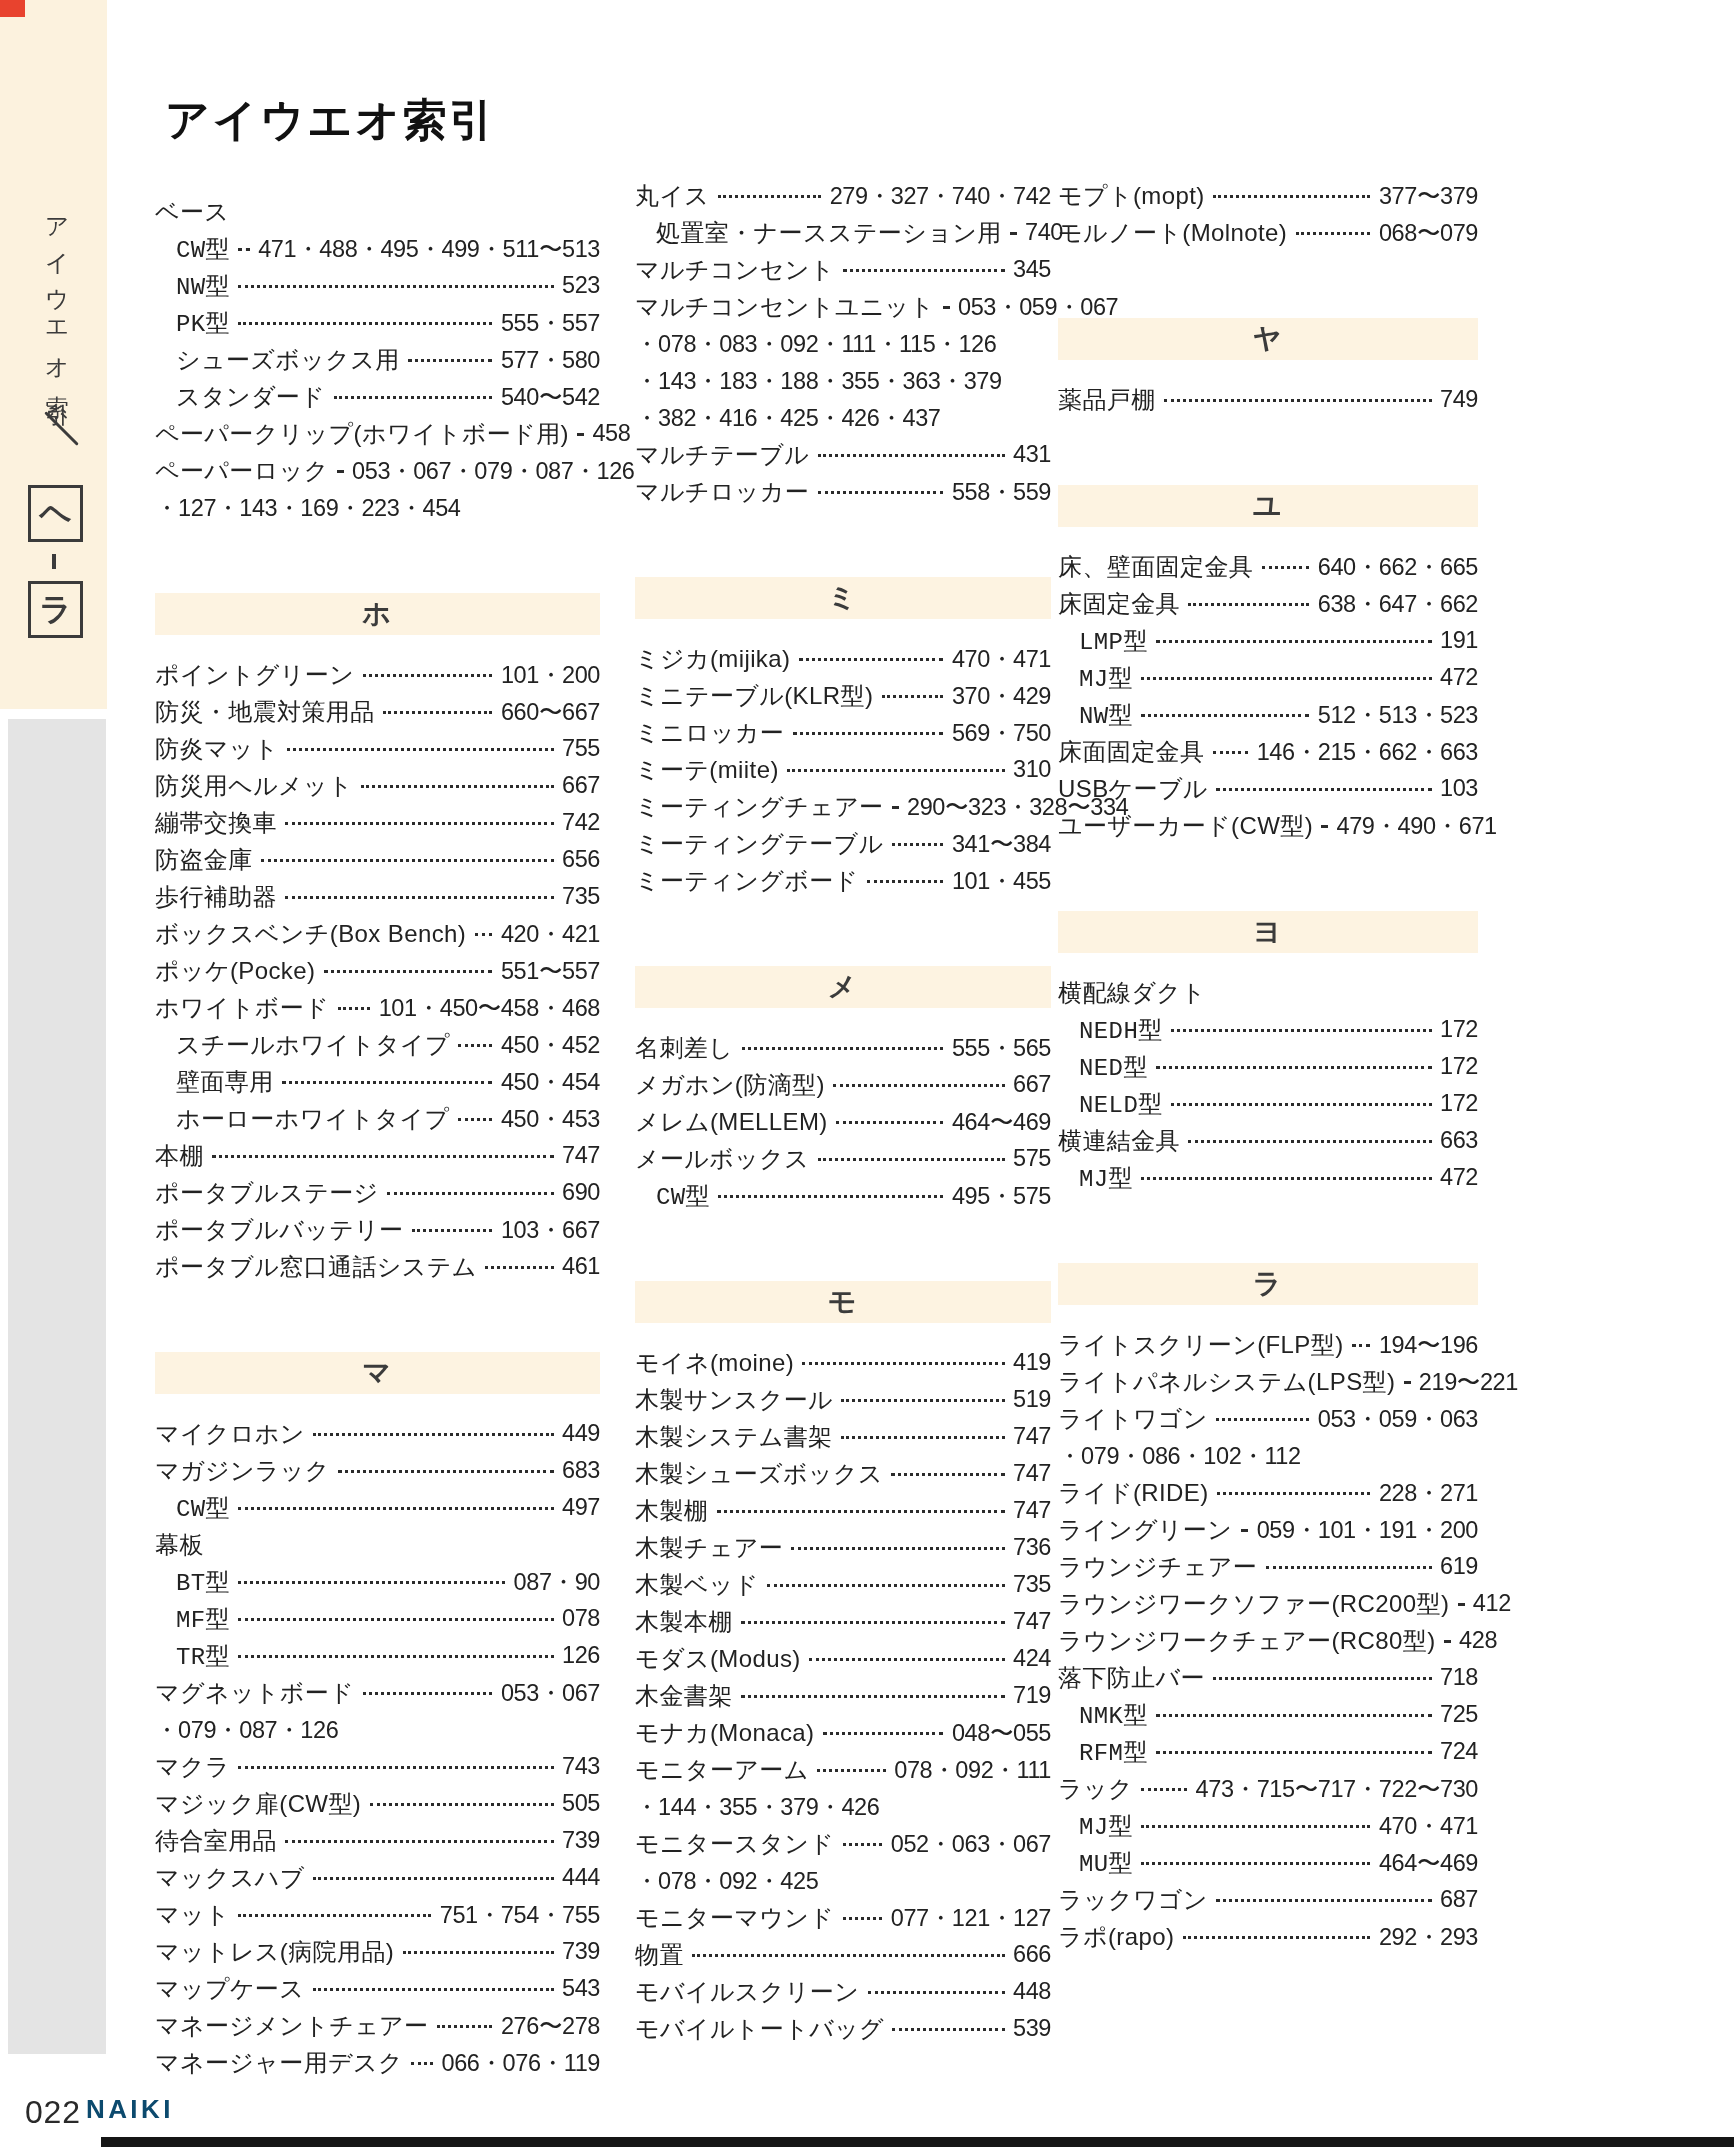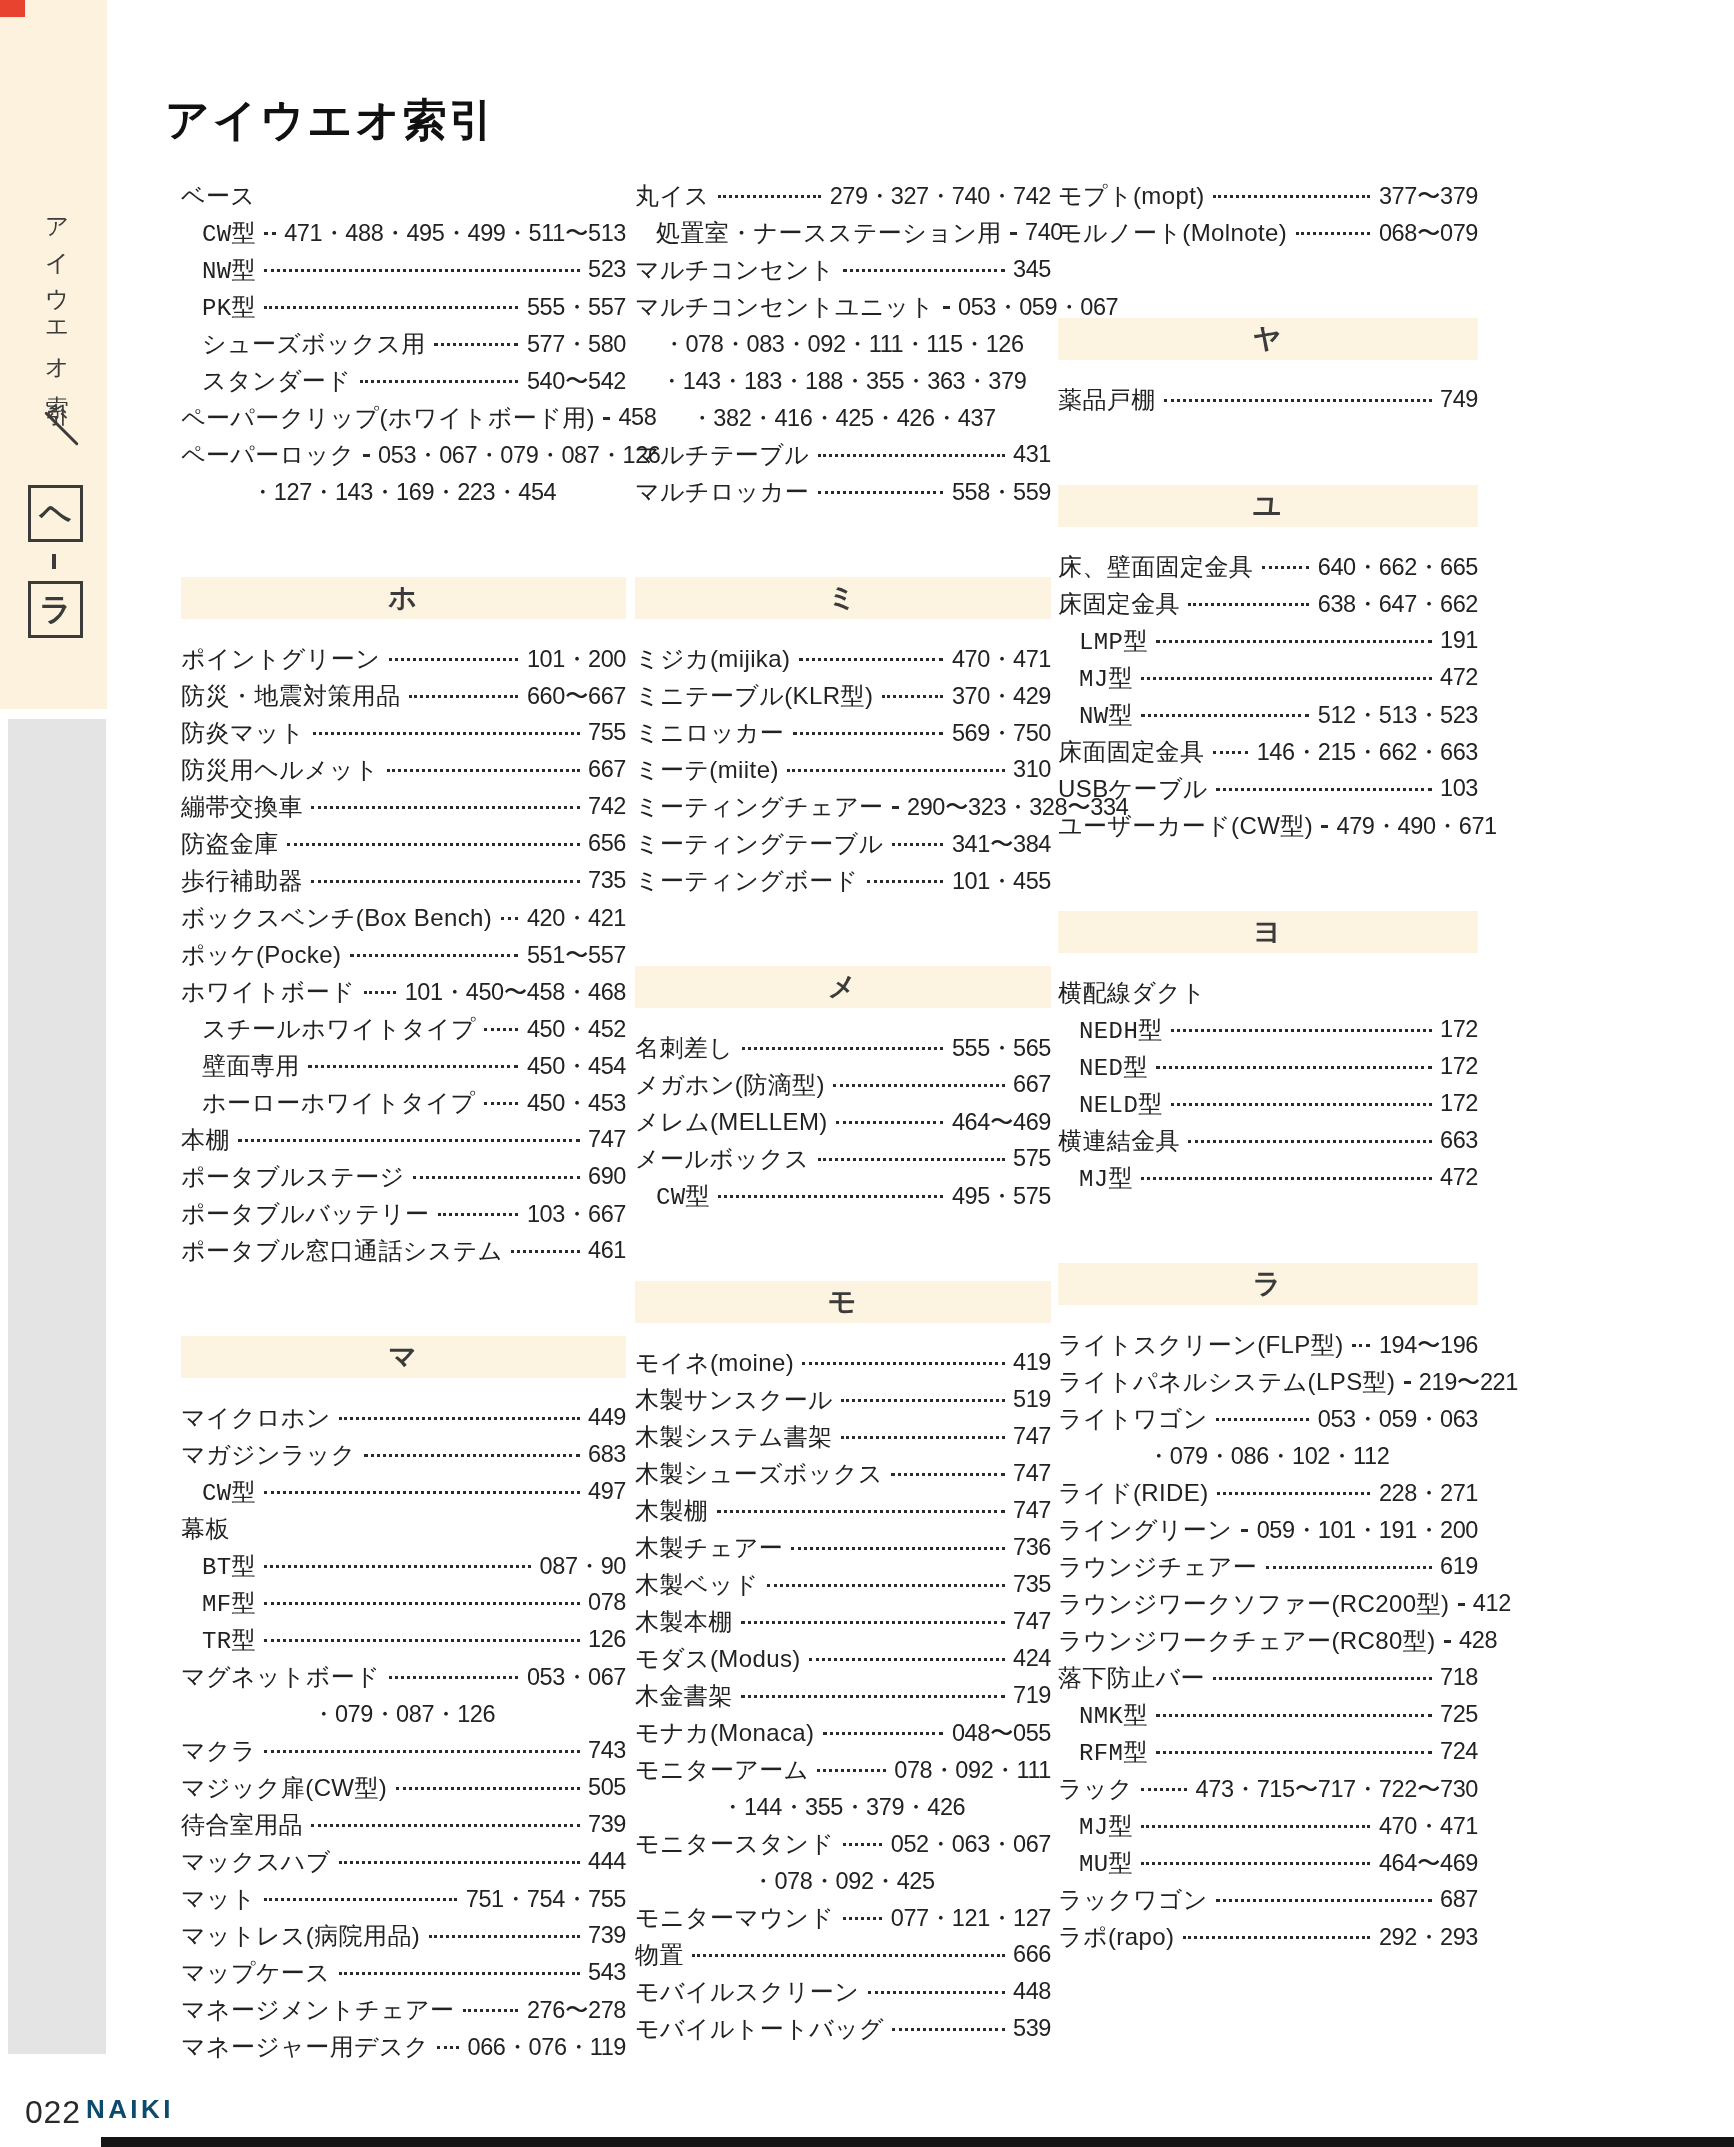--- a/index.html
+++ b/index.html
@@ -33,38 +33,38 @@
   .gray-strip { position:absolute; left:8.4px; top:719px; width:98px; height:1335px; background:#e4e4e4; }
 
   .page-title {
     position:absolute; left:165px; top:94px; margin:0;
     font-size:44px; font-weight:700; letter-spacing:2.5px; color:#111111;
     line-height:1.2;
   }
 
   
   .col { position:absolute; top:177px; }
-  #col1 { left:181px;  width:445px; }
+  #col1 { left:155px;  width:445px;margin-top:16px; }
   #col2 { left:635px;  width:416px; }
   #col3 { left:1042px; width:420px;margin-left:16px; }
 
   .row {
     display:flex; align-items:center;
     height:37px; font-size:25px; white-space:nowrap;
     color:#222222;
   }
   .row .label { flex:0 0 auto; letter-spacing:0.4px; font-size:24px; }
   .row.indent .label { padding-left:21px;font-family:Liberation Mono, monospace; }
   .row .dots {
     flex:1 1 auto; min-width:6.7px; height:0;
     border-bottom:3.4px dotted #2b2b2b;
     margin:0 8.4px; position:relative; top:0.8px;
   }
   .row .pages { flex:0 0 auto; font-size:23.5px; letter-spacing:-0.4px; font-feature-settings:"halt"; }
-  .row.cont { justify-content:center; }
+  .row.cont { justify-content:flex-start; }
 
   .section-bar {
     height:42px; margin:67px 0 21px 0;
     background:#fdf3e1;
     display:flex; align-items:center; justify-content:center;
     font-size:28px; font-weight:700; color:#3b3b3b; letter-spacing:1.7px;
   }
 
   
   .footer-page  { position:absolute; left:25px;  top:2094px; font-size:32px; color:#2a2a2a; letter-spacing:0.8px; }

